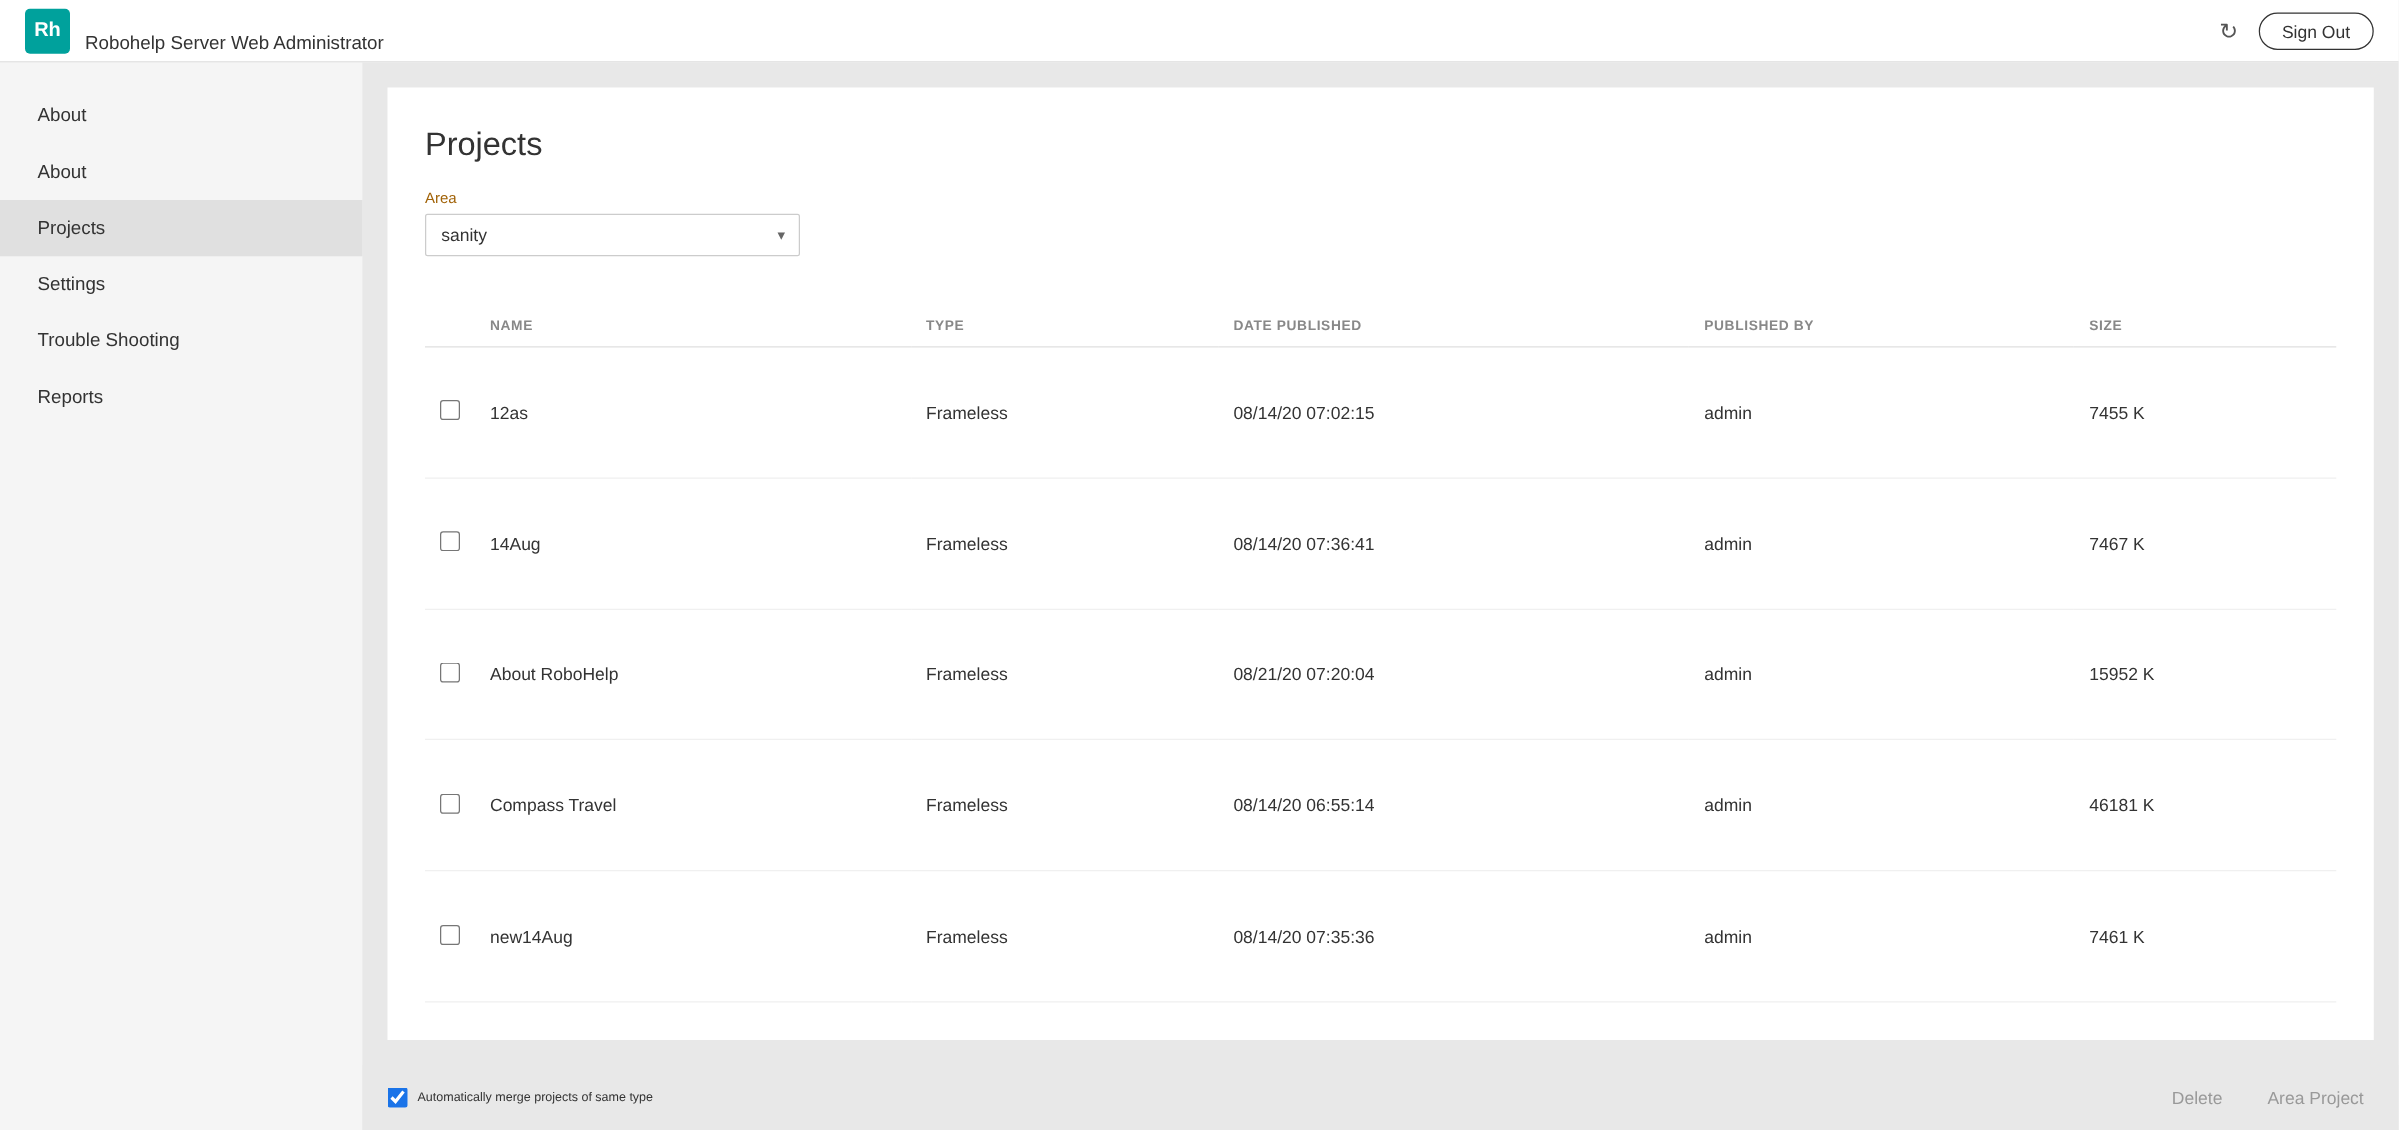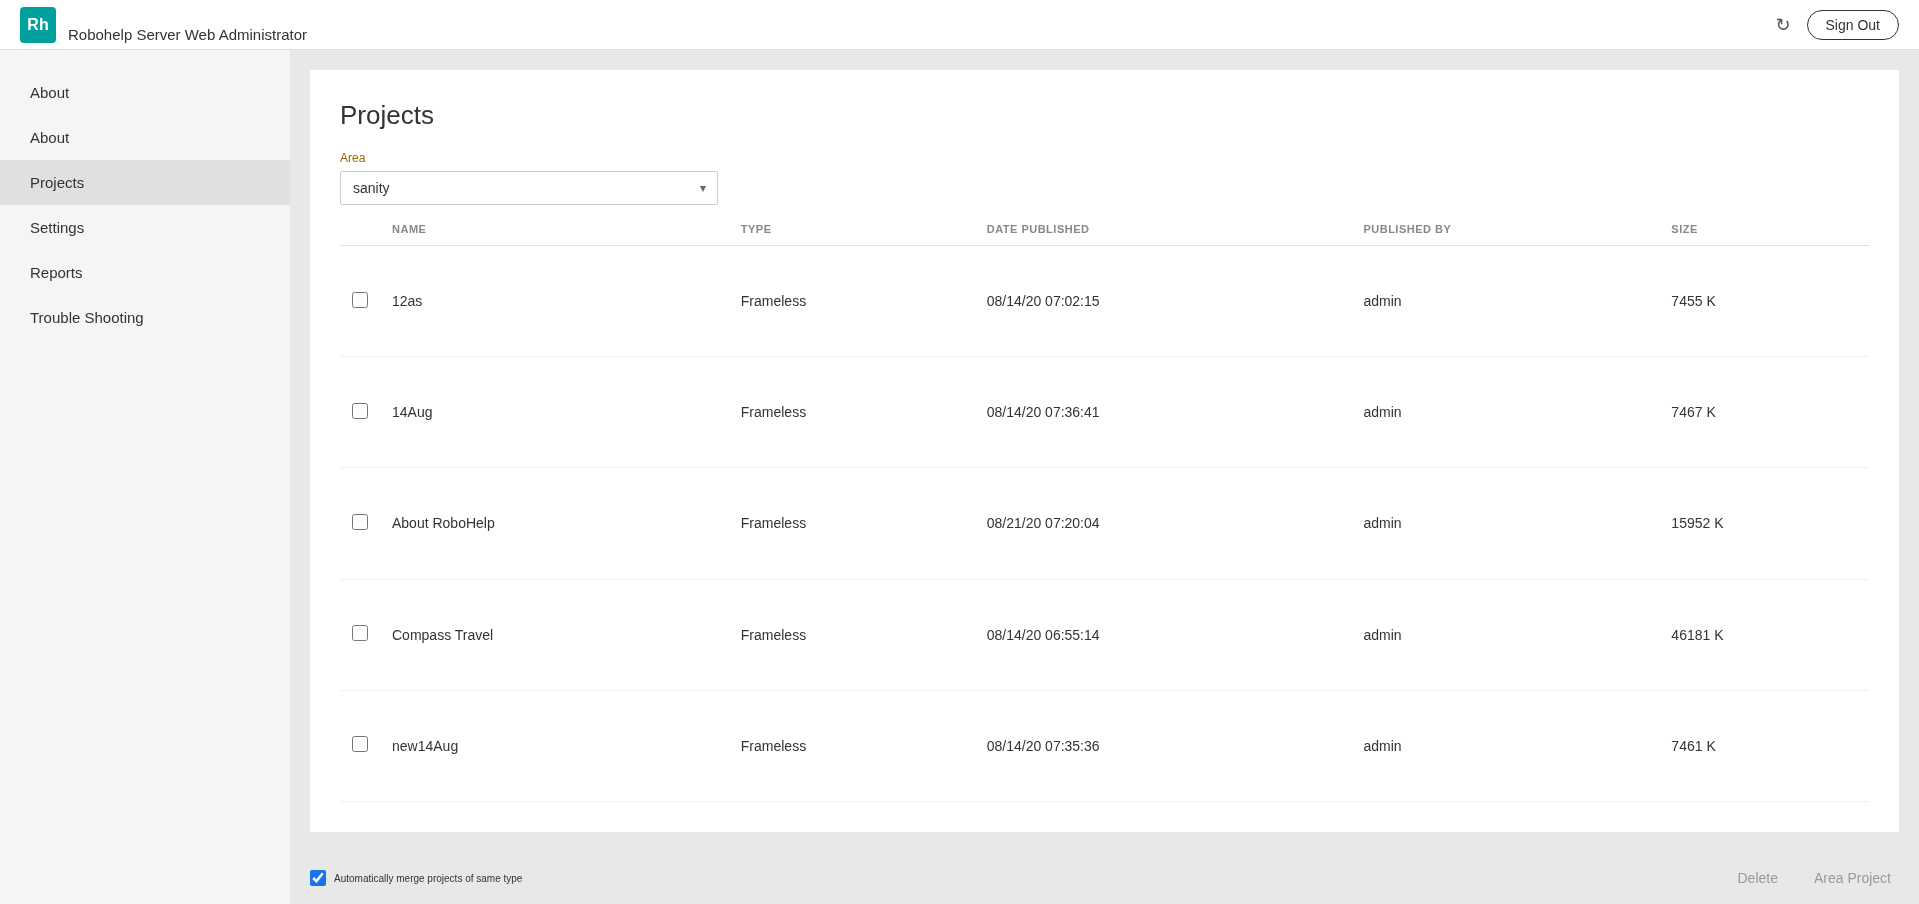--- a/index.html
+++ b/index.html
@@ -111,22 +111,22 @@
     .area-label {
       font-size: 12px;
       color: #a16207;
       margin-bottom: 6px;
       text-transform: none;
     }
 
     .area-select-wrapper {
       position: relative;
       display: inline-block;
-      width: 378px;
-      margin-bottom: 8px;
+      width: 300px;
+      margin-bottom: 40px;
     }
     .area-select {
       width: 100%;
       padding: 8px 36px 8px 12px;
       border: 1px solid #ccc;
       border-radius: 2px;
       background: #fff;
       font-size: 14px;
       color: #333;
       appearance: none;
@@ -236,24 +236,24 @@
     <div class="sidebar-item">
       <span>About</span>
     </div>
     <div class="sidebar-item active">
       <span>Projects</span>
     </div>
     <div class="sidebar-item">
       <span>Settings</span>
     </div>
     <div class="sidebar-item">
+      <span>Trouble Shooting</span>
+    </div>
+    <div class="sidebar-item">
       <span>Reports</span>
-    </div>
-    <div class="sidebar-item">
-      <span>Trouble Shooting</span>
     </div>
   </nav>
 
   <div class="content">
     <div class="content-inner">
       <h1 class="page-title">Projects</h1>
 
       <div class="area-label">Area</div>
       <div class="area-select-wrapper">
         <select class="area-select">

